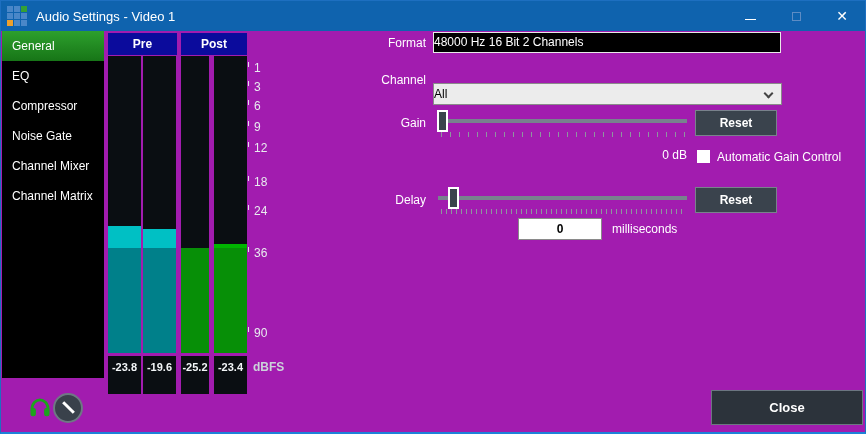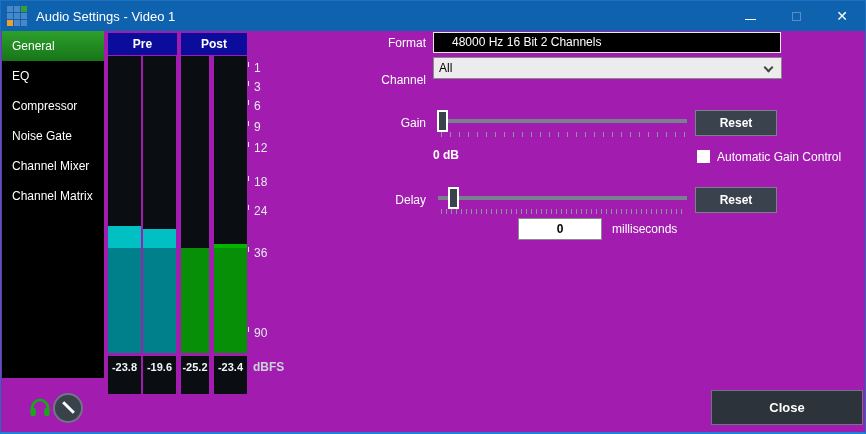--- a/index.html
+++ b/index.html
@@ -73,25 +73,25 @@
 
   
   .fld-label { position:absolute; width:95px; text-align:right; color:#fff; font-size:12px; font-weight:normal; }
   #lbl-format { left:330px; top:35px; }
   #lbl-channel{ left:330px; top:72px; }
   #lbl-gain   { left:330px; top:115px; }
   #lbl-delay  { left:330px; top:192px; }
 
   .format-box { position:absolute; left:432px; top:31px; width:348px; height:21px;
     background:#000; border:1px solid #e9e9e9; color:#fff; font-size:12px;
-    line-height:19px; padding-left:18px; }
-
-  .combo { position:absolute; left:432px; top:56px; width:349px; height:22px;
+    line-height:19px; padding-left:0; }
+
+  .combo { position:absolute; left:432px; top:82px; width:349px; height:22px;
     background:#ececec; border:1px solid #8a8a8a; color:#000; font-size:12px;
-    line-height:20px; padding-left:5px; }
+    line-height:20px; }
   .combo-chevron { position:absolute; right:9px; top:6px; width:7px; height:7px;
     border-right:2px solid #444; border-bottom:2px solid #444; transform:rotate(45deg); }
 
   .slider-track { position:absolute; height:4px; background:#78828e; }
   #gain-track  { left:437px; top:118px; width:249px; }
   #delay-track { left:437px; top:195px; width:249px; }
   .slider-thumb { position:absolute; width:11px; height:22px; background:#3a434c; border:2px solid #fff; }
   #gain-thumb  { left:436px; top:109px; }
   #delay-thumb { left:447px; top:186px; }
   .ticks { position:absolute; height:5px; }
@@ -99,22 +99,22 @@
     background:repeating-linear-gradient(90deg,#8d959f 0 1px,transparent 1px 9px); }
   #delay-ticks{ left:440px; top:208px; width:243px;
     background:repeating-linear-gradient(90deg,#8d959f 0 1px,transparent 1px 5px); }
 
   .reset-btn { position:absolute; left:694px; width:82px; height:26px;
     background:#3a434d; border:1px solid #79828c; color:#fff; font-size:12px; font-weight:bold;
     text-align:center; line-height:24px; }
   #gain-reset  { top:109px; }
   #delay-reset { top:186px; }
 
-  .gain-value { position:absolute; left:432px; top:147px; width:254px; text-align:left;
-    color:#fff; font-size:12px; font-weight:700; }
+  .gain-value { position:absolute; left:432px; top:147px; width:254px; text-align:right;
+    color:#fff; font-size:12px; font-weight:400; }
 
   .agc-box { position:absolute; left:696px; top:149px; width:13px; height:13px; background:#fff; }
   .agc-label { position:absolute; left:716px; top:149px; color:#fff; font-size:12px; }
 
   .delay-input { position:absolute; left:517px; top:217px; width:84px; height:22px;
     background:#fff; border:1px solid #8a8a8a; color:#000; font-size:12px; font-weight:bold;
     text-align:center; line-height:20px; }
   .ms-label { position:absolute; left:611px; top:221px; color:#fff; font-size:12px; }
 
   

